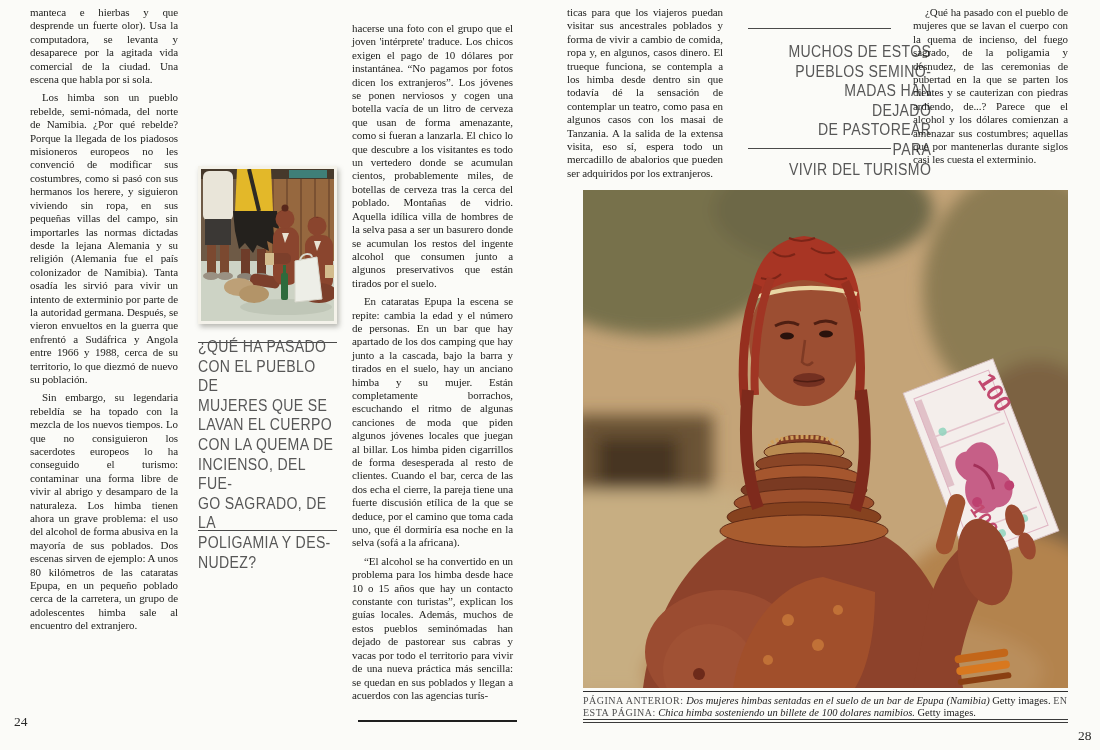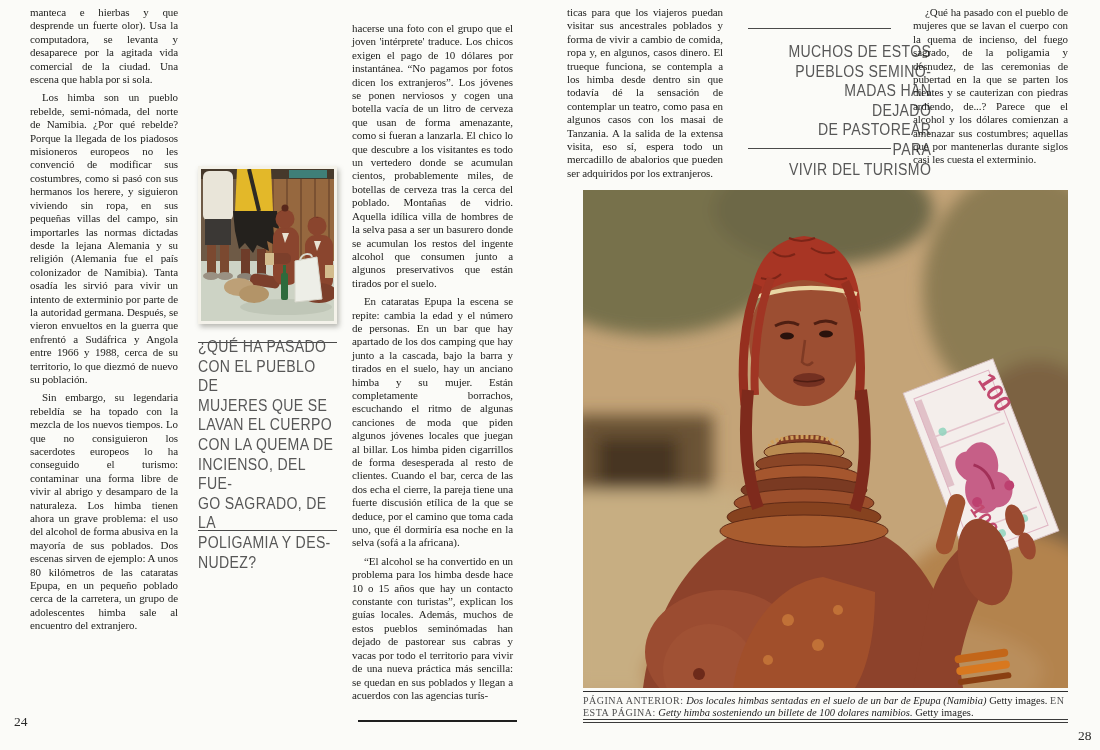--- a/index.html
+++ b/index.html
@@ -268,22 +268,22 @@
     <g transform="rotate(-8 398 470)">
       <rect x="372" y="462" width="54" height="8" rx="4" fill="#c36619"></rect>
       <rect x="372" y="474" width="54" height="8" rx="4" fill="#d8781f"></rect>
       <rect x="372" y="486" width="54" height="6" rx="3" fill="#8a3f12"></rect>
     </g>
   </svg>
 </div>
 
 <div class="abs caption" style="left:583px;top:691px;width:485px;">
   <span class="cap-label">PÁGINA ANTERIOR:</span>
-  <span class="cap-italic">Dos locales himbas sentadas en el suelo de un bar de Epupa (Namibia)</span>
+  <span class="cap-italic">Dos mujeres himbas sentadas en el suelo de un bar de Epupa (Namibia)</span>
   <span class="cap-credit">Getty images.</span>
   <span class="cap-label">EN ESTA PÁGINA:</span>
-  <span class="cap-italic">Getty himba sosteniendo un billete de 100 dolares namibios.</span>
+  <span class="cap-italic">Chica himba sosteniendo un billete de 100 dolares namibios.</span>
   <span class="cap-credit">Getty images.</span>
 </div>
 
 <div class="abs double-rule" style="left:583px;top:719px;width:485px;"></div>
 
 <div class="abs page-number" style="left:1078px;top:728px;">28</div>
 
 </body></html>

